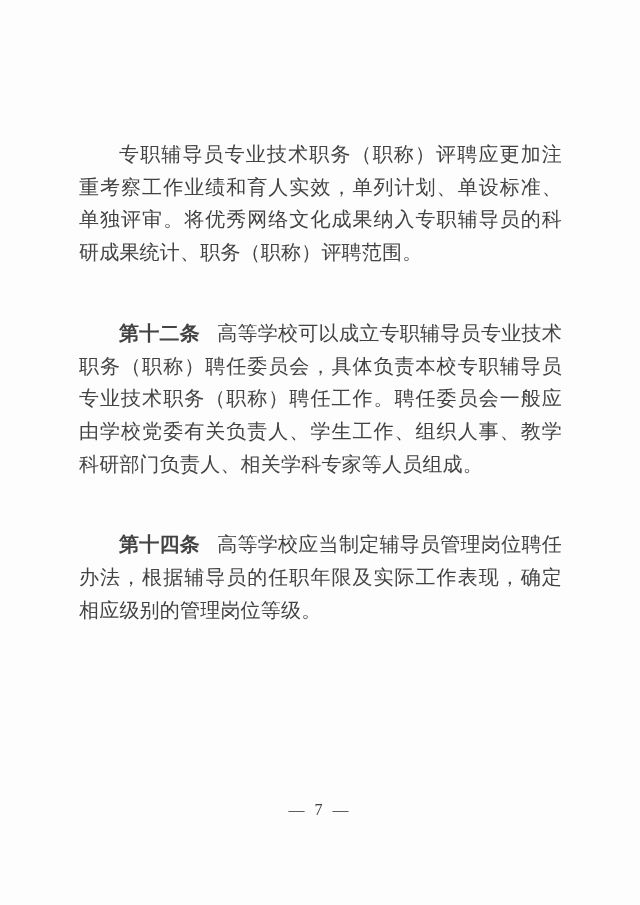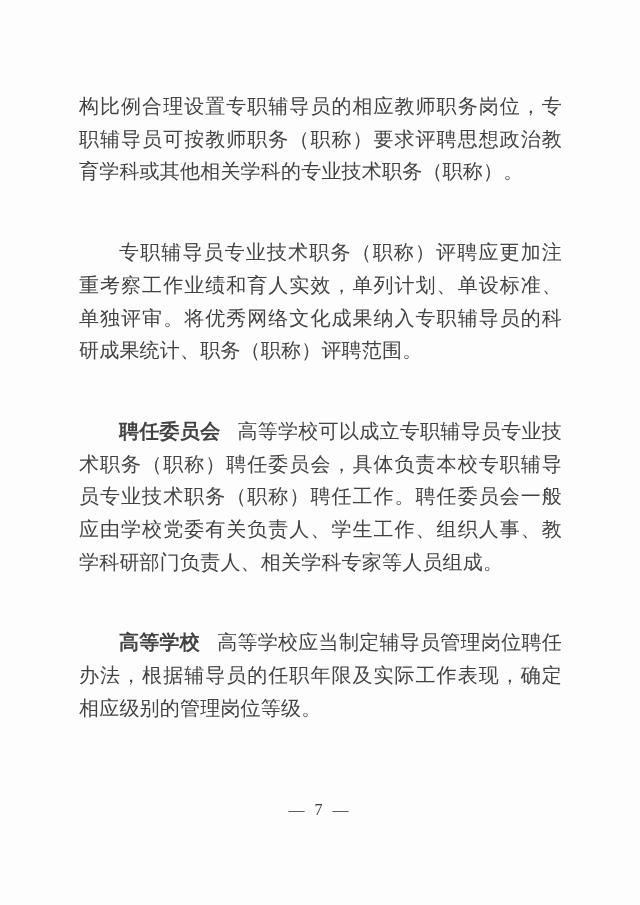--- a/index.html
+++ b/index.html
@@ -47,19 +47,18 @@
     font-size: 16px;
     color: #3f3f3f;
     letter-spacing: 3px;
   }
 </style>
 </head>
 <body>
 
 <div class="page">
   <div class="doc-body" id="doc-body" style="background: transparent; color: rgb(67, 67, 67);">
-      <p><span>构比例合理设置专职辅导员的相应教师职务岗位，专职辅导员可按教师职务（职称）要求评聘思想政治教育学科或其他相关学科的专业技术职务（职称）。</span></p>
       <p class="indent"><span>专职辅导员专业技术职务（职称）评聘应更加注重考察工作业绩和育人实效，单列计划、单设标准、单独评审。将优秀网络文化成果纳入专职辅导员的科研成果统计、职务（职称）评聘范围。</span></p>
-      <p class="indent"><span class="article-no">聘任委员会</span><span>高等学校可以成立专职辅导员专业技术职务（职称）聘任委员会，具体负责本校专职辅导员专业技术职务（职称）聘任工作。聘任委员会一般应由学校党委有关负责人、学生工作、组织人事、教学科研部门负责人、相关学科专家等人员组成。</span></p>
-      <p class="indent"><span class="article-no">高等学校</span><span>高等学校应当制定辅导员管理岗位聘任办法，根据辅导员的任职年限及实际工作表现，确定相应级别的管理岗位等级。</span></p>
+      <p class="indent"><span class="article-no">第十二条</span><span>高等学校可以成立专职辅导员专业技术职务（职称）聘任委员会，具体负责本校专职辅导员专业技术职务（职称）聘任工作。聘任委员会一般应由学校党委有关负责人、学生工作、组织人事、教学科研部门负责人、相关学科专家等人员组成。</span></p>
+      <p class="indent"><span class="article-no">第十四条</span><span>高等学校应当制定辅导员管理岗位聘任办法，根据辅导员的任职年限及实际工作表现，确定相应级别的管理岗位等级。</span></p>
     </div>
   <div class="page-number">— 7 —</div>
 </div>
 
 </body></html>

